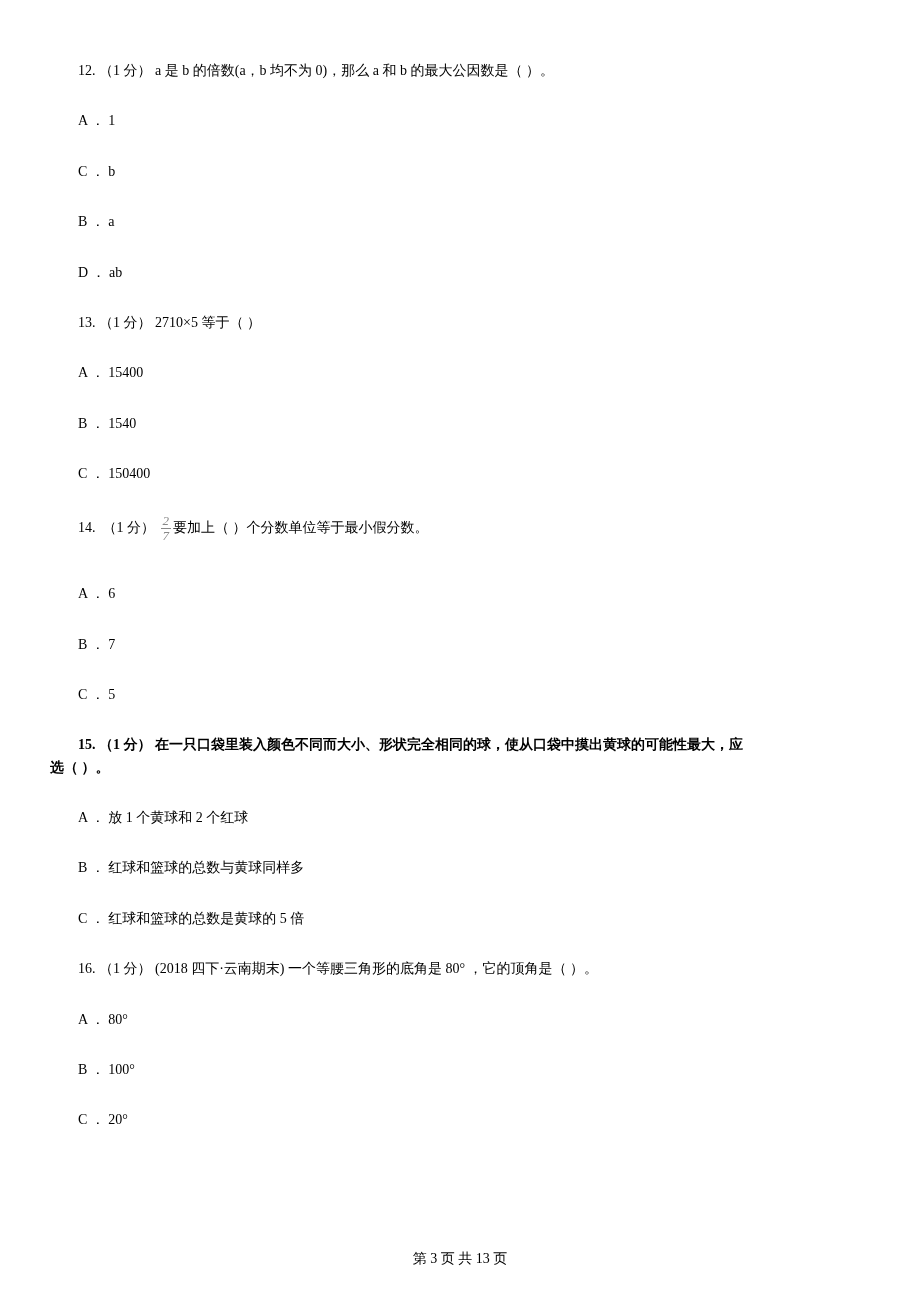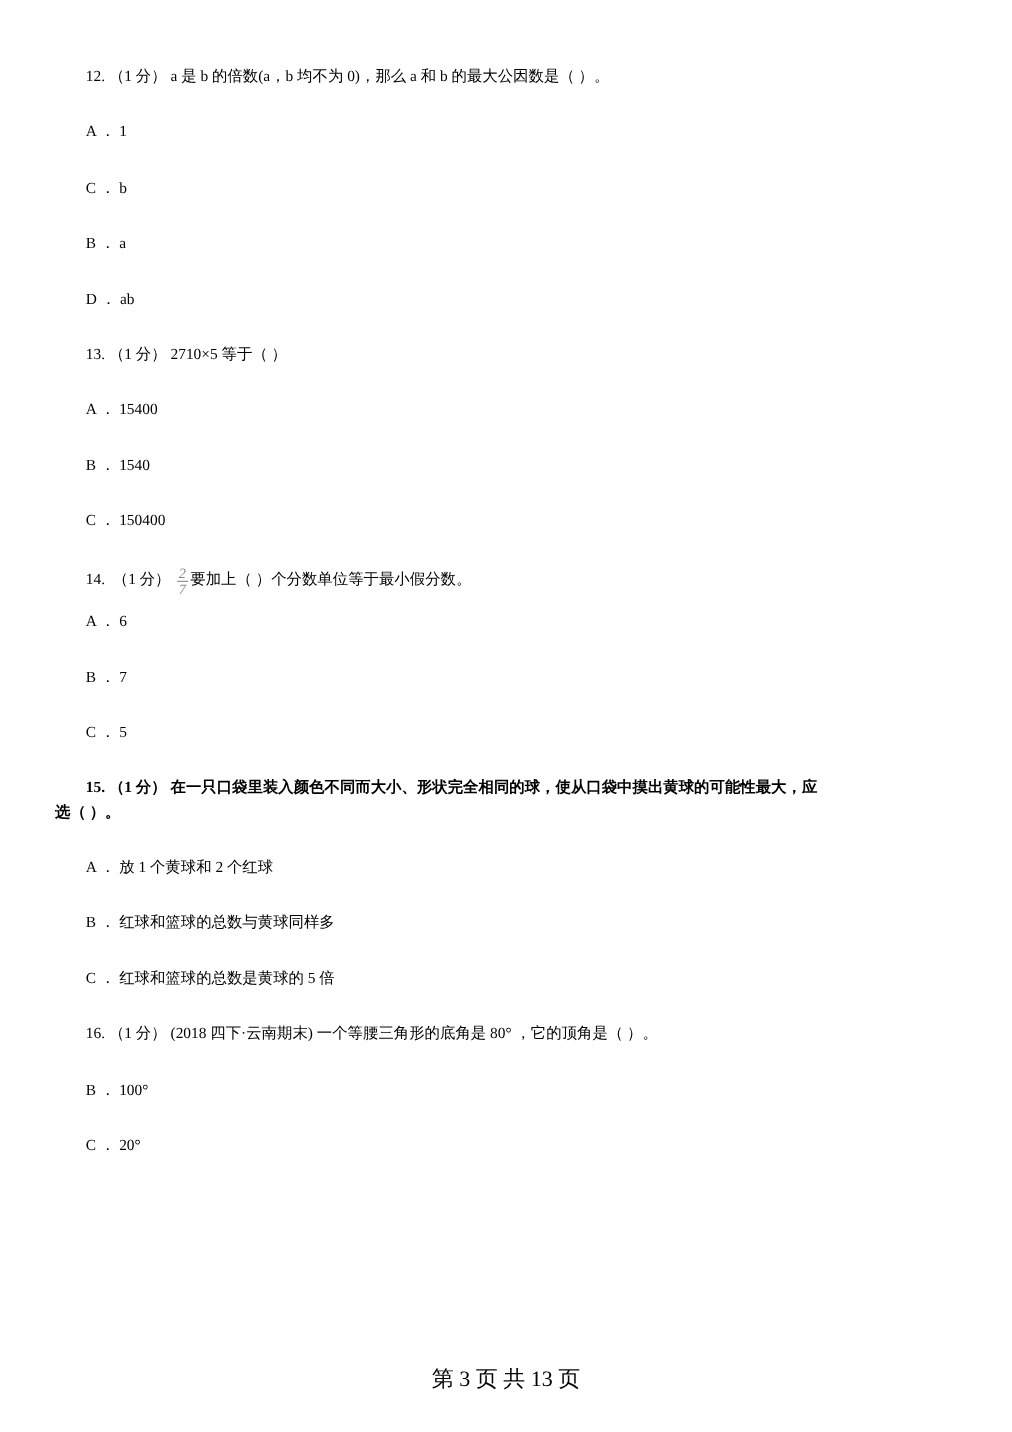--- a/index.html
+++ b/index.html
@@ -42,40 +42,40 @@
     border-bottom: 1px solid #888888;
     padding: 0 2px;
   }
   .fraction .den {
     display: block;
     padding: 0 2px;
   }
   .q14-line {
     display: flex;
     align-items: center;
-    margin-bottom: 12px;
+    margin-bottom: 40px;
     padding-left: 2em;
   }
   .q14-line .pre {
     white-space: pre;
   }
   .q15-wrap {
     margin-bottom: 28px;
     font-weight: bold;
   }
   .q15-first {
     text-indent: 2em;
   }
   .footer {
     position: absolute;
     bottom: 32px;
     left: 0;
     width: 100%;
     text-align: center;
-    font-size: 20px;
+    font-size: 14px;
     font-family: Liberation Serif, serif;
   }
 </style>
 </head>
 <body>
 
 <div class="page">
 
   <div class="question">12.  （1 分）  a 是 b 的倍数(a，b 均不为 0)，那么 a 和 b 的最大公因数是（      ）。</div>
   <div class="option">A ．  1</div>
@@ -102,18 +102,19 @@
 
   <div class="q15-wrap">
     <div class="q15-first">15.  （1 分）  在一只口袋里装入颜色不同而大小、形状完全相同的球，使从口袋中摸出黄球的可能性最大，应</div>
     <div>选（      ）。</div>
   </div>
   <div class="option">A ．  放 1 个黄球和 2 个红球</div>
   <div class="option">B ．  红球和篮球的总数与黄球同样多</div>
   <div class="option">C ．  红球和篮球的总数是黄球的 5 倍</div>
 
   <div class="question">16.  （1 分）  (2018 四下·云南期末)  一个等腰三角形的底角是 80° ，它的顶角是（      ）。</div>
+  <div class="option">A ．  80°</div>
   <div class="option">B ．  100°</div>
   <div class="option">C ．  20°</div>
 
 </div>
 
 <div class="footer">第  3  页  共  13  页</div>
 
 </body></html>

